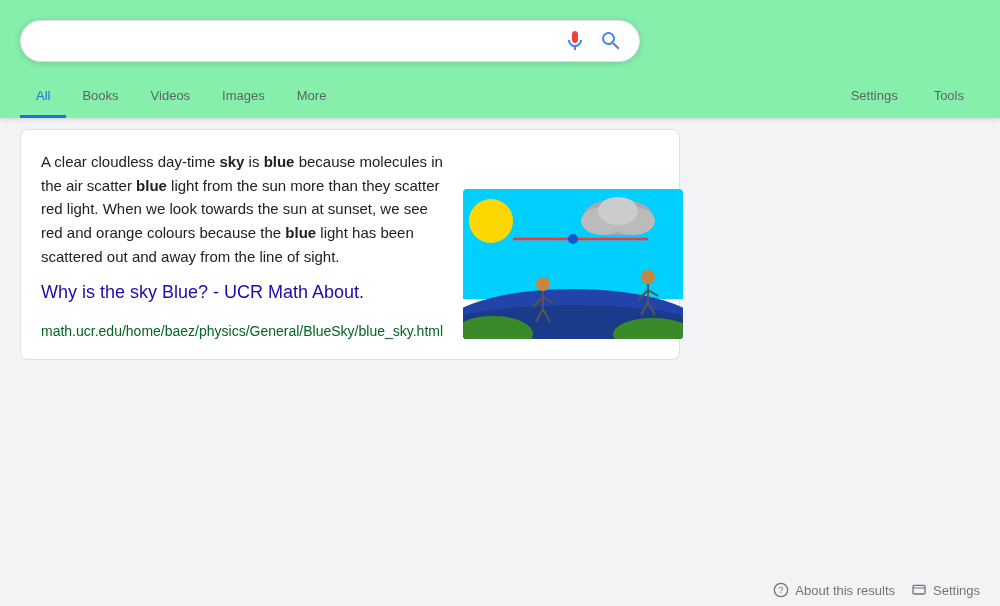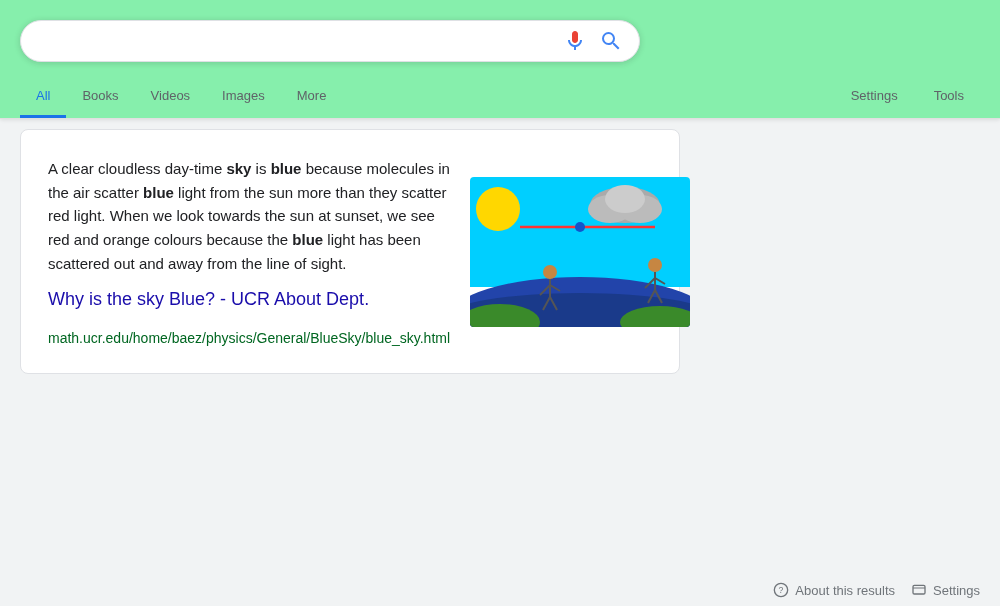--- a/index.html
+++ b/index.html
@@ -89,24 +89,24 @@
     }
     .results-count {
       font-size: 13px;
       color: #70757a;
       padding: 8px 0 12px 0;
     }
     .featured-box {
       background: #fff;
       border: 1px solid #dfe1e5;
       border-radius: 8px;
-      padding: 27px;
+      padding: 20px;
       display: flex;
       gap: 20px;
-      align-items: center;
+      align-items: flex-end;
     }
     .featured-text {
       flex: 1;
       font-size: 15px;
       line-height: 1.58;
       color: #202124;
     }
     .featured-image {
       width: 220px;
       height: 150px;
@@ -183,21 +183,21 @@
 <hr class="divider-line">
 
 <div class="content-area">
 
   <div class="featured-box">
     <div style="flex:1;">
       <div class="featured-text">
         A clear cloudless day-time <b>sky</b> is <b>blue</b> because molecules in the air scatter <b>blue</b> light from the sun more than they scatter red light. When we look towards the sun at sunset, we see red and orange colours because the <b>blue</b> light has been scattered out and away from the line of sight.
       </div>
       <div class="featured-link">
-        <a href="#">Why is the sky Blue? - UCR About Dept.</a>
+        <a href="#">Why is the sky Blue? - UCR Math About.</a>
         <div class="featured-url">math.ucr.edu/home/baez/physics/General/BlueSky/blue_sky.html</div>
       </div>
     </div>
 
     <div class="featured-image">
       <svg width="220" height="150" viewBox="0 0 220 150" xmlns="http://www.w3.org/2000/svg">
 
         <rect width="220" height="110" fill="#00cfff"></rect>
 
         <ellipse cx="110" cy="140" rx="130" ry="40" fill="#2244aa"></ellipse>

